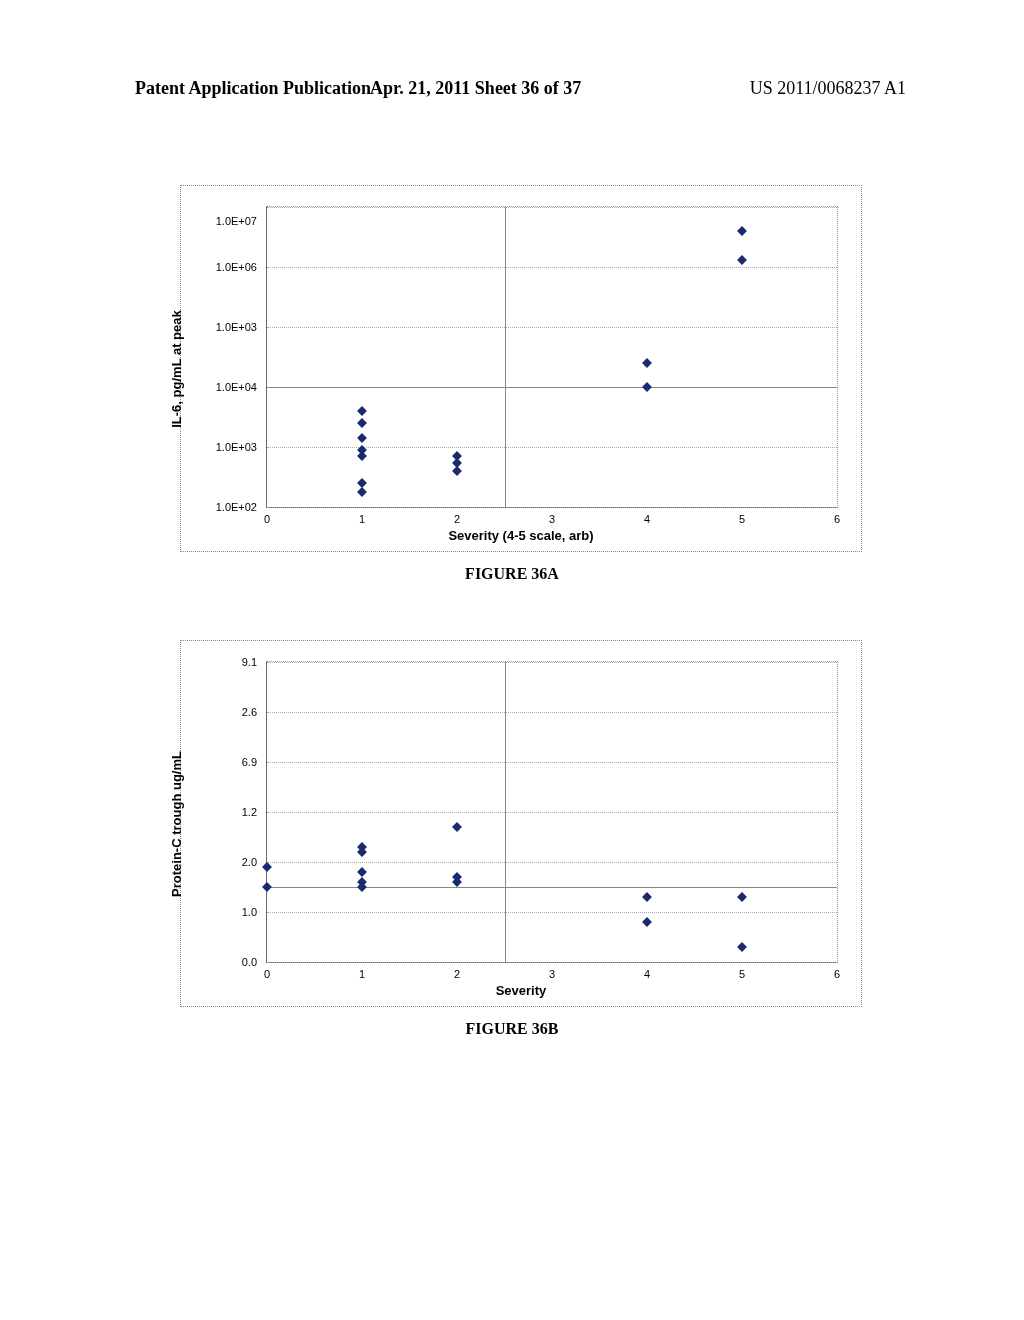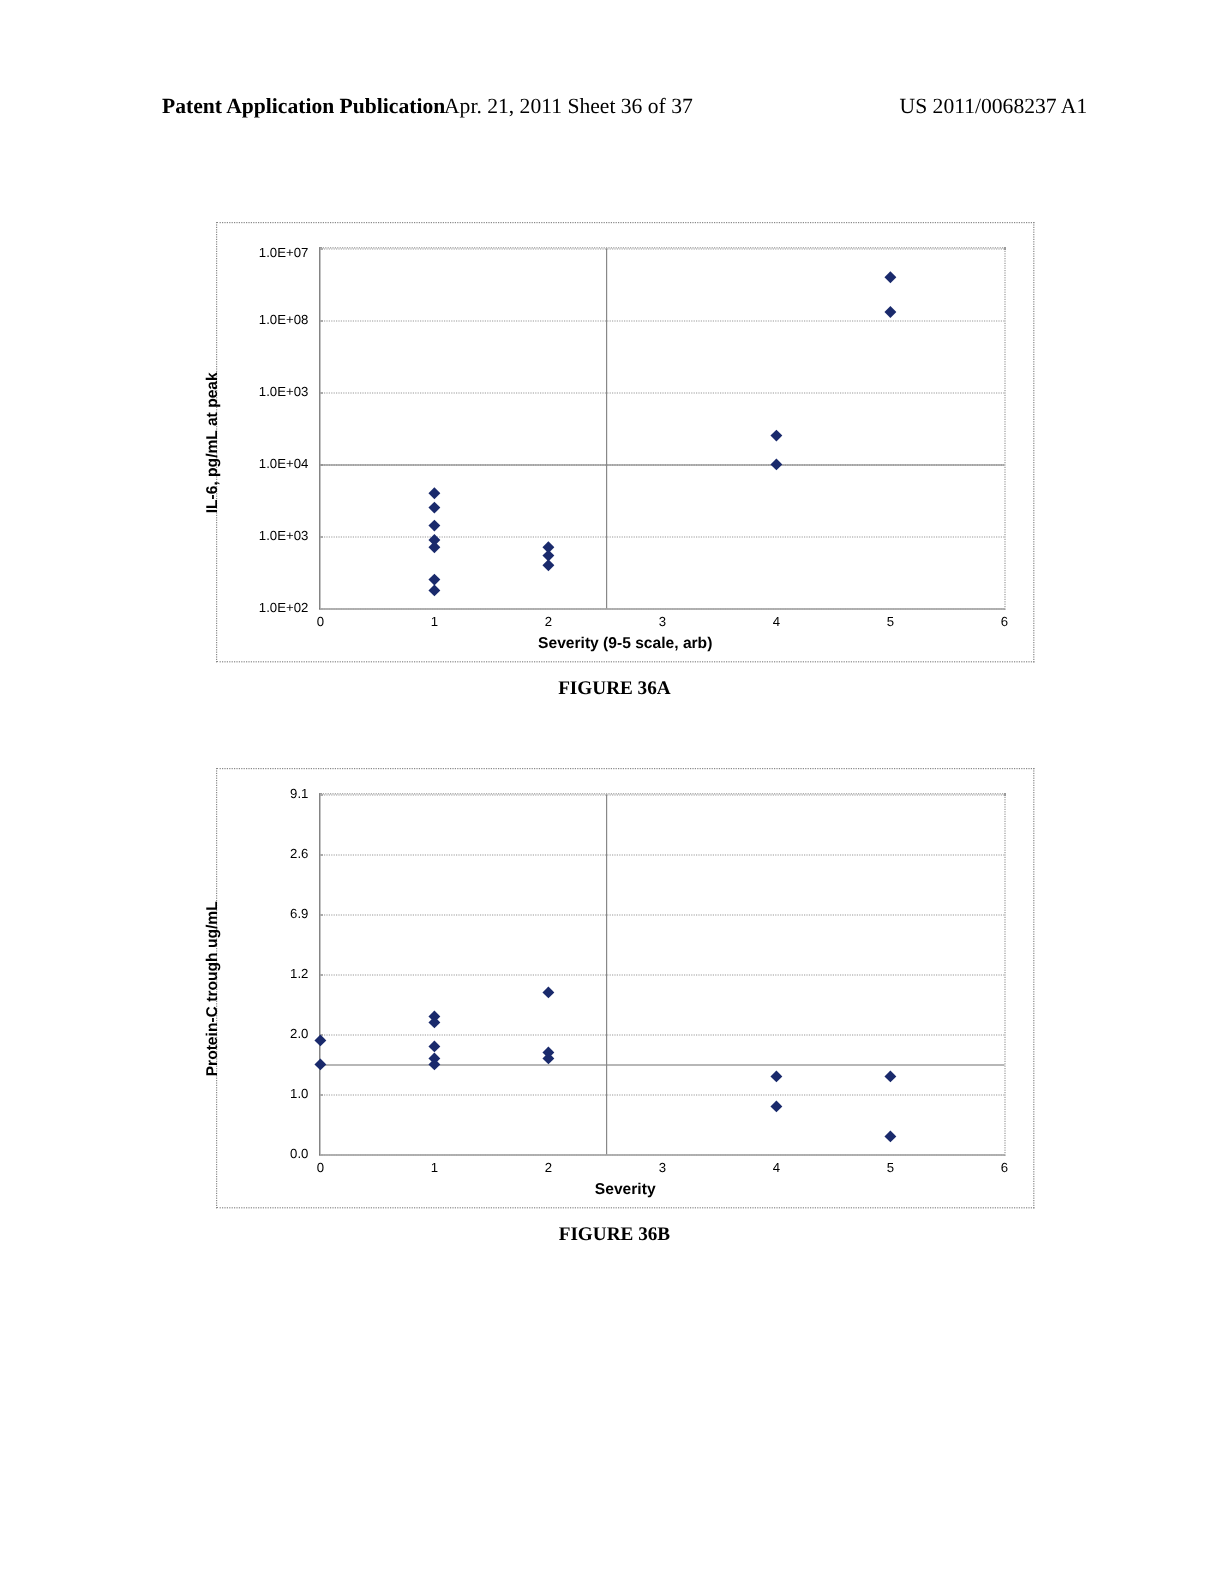--- a/index.html
+++ b/index.html
@@ -20,20 +20,21 @@
     font-family: "Times New Roman", serif;
   }
   .header-left {
     position: absolute;
     left: 135px;
     font-weight: bold;
   }
   .header-center {
     position: absolute;
     left: 370px;
+    font-weight: bold;
   }
   .header-right {
     position: absolute;
     right: 118px;
   }
   .chart-wrapper {
     position: absolute;
     left: 180px;
     border: 1px dotted #888;
     background: #fff;
@@ -132,23 +133,23 @@
   <div class="plot-area" id="plotA">
       <div class="hline" style="top: 300px;"></div>
       <div class="ytick" style="top: 300px;">1.0E+02</div>
       <div class="hline" style="top: 240px;"></div>
       <div class="ytick" style="top: 240px;">1.0E+03</div>
       <div class="hline" style="top: 180px;"></div>
       <div class="ytick" style="top: 180px;">1.0E+04</div>
       <div class="hline" style="top: 120px;"></div>
       <div class="ytick" style="top: 120px;">1.0E+03</div>
       <div class="hline" style="top: 60px;"></div>
-      <div class="ytick" style="top: 60px;">1.0E+08</div>
+      <div class="ytick" style="top: 60px;">1.0E+06</div>
       <div class="hline" style="top: 0px;"></div>
-      <div class="ytick" style="top: 4px;">1.0E+07</div>
+      <div class="ytick" style="top: 14px;">1.0E+07</div>
       <div class="xtick" style="left: 0px;">0</div>
       <div class="xtick" style="left: 95px;">1</div>
       <div class="xtick" style="left: 190px;">2</div>
       <div class="xtick" style="left: 285px;">3</div>
       <div class="xtick" style="left: 380px;">4</div>
       <div class="xtick" style="left: 475px;">5</div>
       <div class="xtick" style="left: 570px;">6</div>
       <div class="hline" style="top: 180px; border-top: 1.5px solid rgb(136, 136, 136);"></div>
       <div class="vline" style="left: 237.5px; border-left: 1.5px solid rgb(136, 136, 136);"></div>
       <div class="pt" style="left: 95px; top: 203.876px;"></div>
@@ -159,21 +160,21 @@
       <div class="pt" style="left: 95px; top: 276.124px;"></div>
       <div class="pt" style="left: 95px; top: 284.684px;"></div>
       <div class="pt" style="left: 190px; top: 249.294px;"></div>
       <div class="pt" style="left: 190px; top: 255.578px;"></div>
       <div class="pt" style="left: 190px; top: 263.876px;"></div>
       <div class="pt" style="left: 380px; top: 156.124px;"></div>
       <div class="pt" style="left: 380px; top: 180px;"></div>
       <div class="pt" style="left: 475px; top: 23.8764px;"></div>
       <div class="pt" style="left: 475px; top: 53.1634px;"></div>
     </div>
-  <div class="xlabel">Severity (9-5 scale, arb)</div>
+  <div class="xlabel">Severity (4-5 scale, arb)</div>
 </div>
 <div class="figcap cap-a">FIGURE 36A</div>
 
 <div class="chart-wrapper chart-b">
   <div class="ylabel">Protein-C trough ug/mL</div>
   <div class="plot-area" id="plotB">
       <div class="hline" style="top: 300px;"></div>
       <div class="ytick" style="top: 300px; left: -45px; width: 35px;">0.0</div>
       <div class="hline" style="top: 250px;"></div>
       <div class="ytick" style="top: 250px; left: -45px; width: 35px;">1.0</div>

